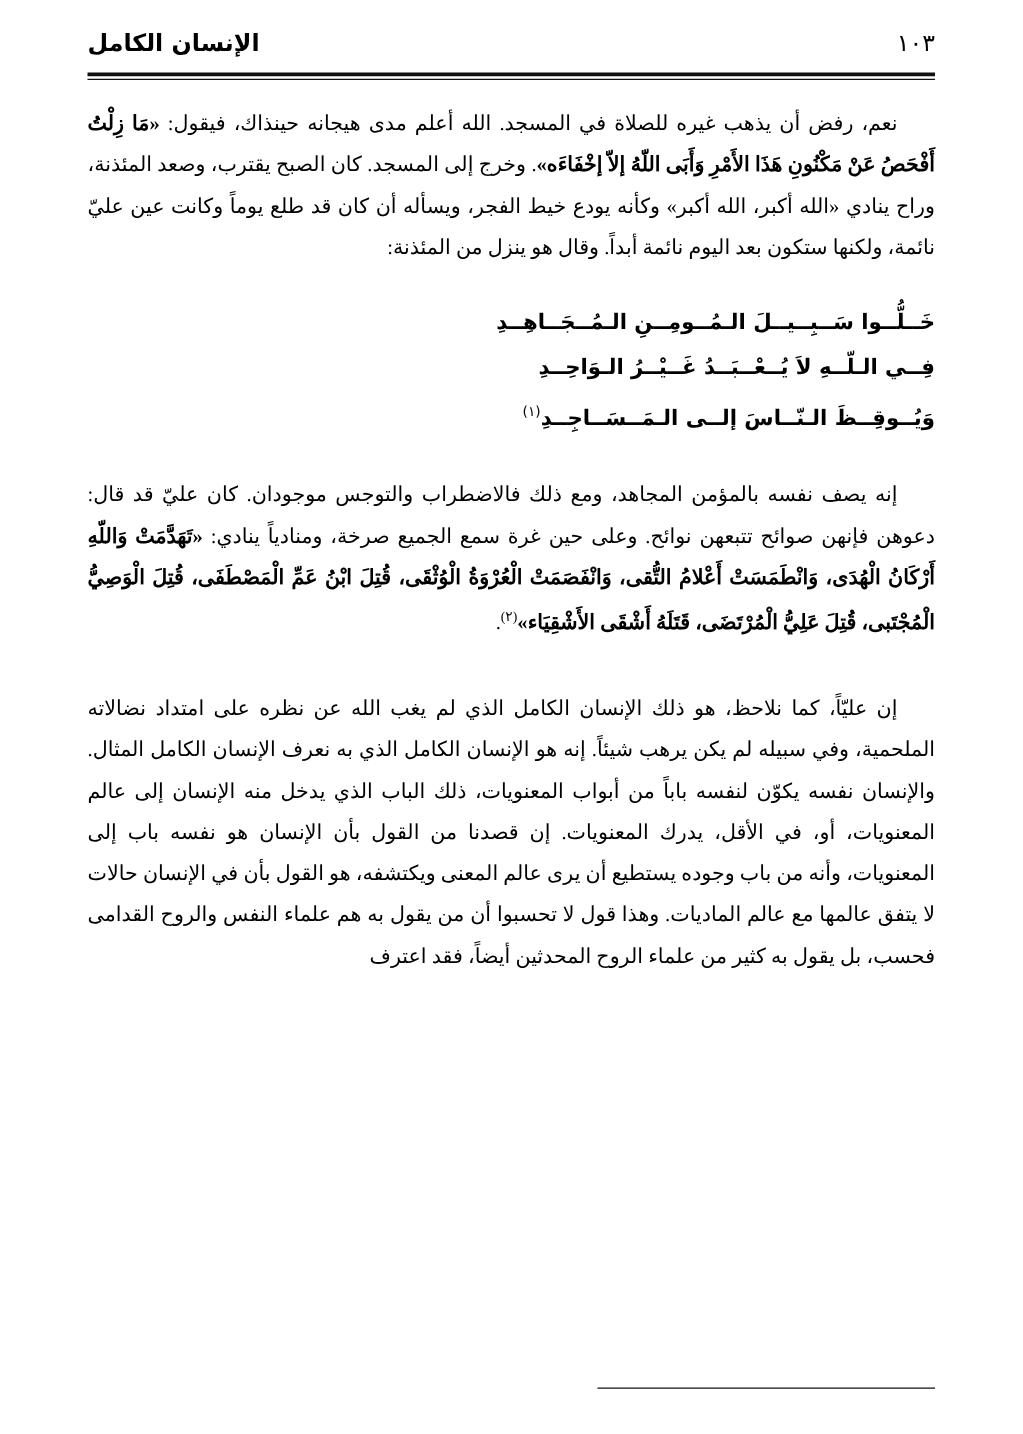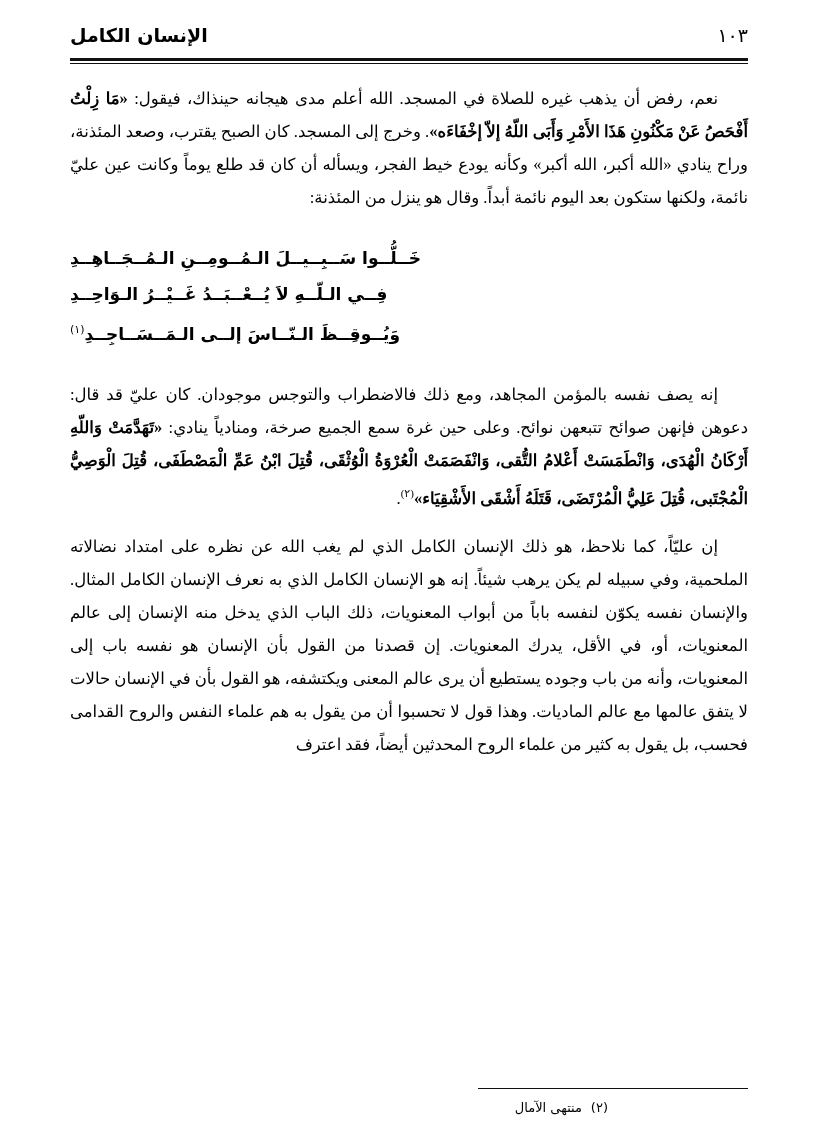--- a/index.html
+++ b/index.html
@@ -66,34 +66,34 @@
   p.para {
     margin: 0 0 0 0;
     font-family: Liberation Serif, serif;
     font-size: 16.5px;
     line-height: 33px;
     text-align: justify;
     text-align-last: right;
     text-indent: 30px;
   }
   p.para.block-gap {
-    margin-top: 16px;
+    margin-top: 36px;
   }
   .q {
     font-weight: bold;
   }
   sup.fn {
     font-size: 11px;
     vertical-align: super;
     font-weight: normal;
   }
   
   .poem {
     margin: 26px 0 26px 0;
-    text-align: left;
+    text-align: right;
   }
   .poem-line {
     font-family: "DejaVu Sans", sans-serif;
     font-weight: bold;
     font-size: 17px;
     line-height: 36px;
     letter-spacing: 3.2px;
     white-space: nowrap;
     direction: rtl;
   }
@@ -154,18 +154,15 @@
     </p>
 
     <p class="para block-gap">
       <span>إن عليّاً، كما نلاحظ، هو ذلك الإنسان الكامل الذي لم يغب الله عن نظره على امتداد نضالاته الملحمية، وفي سبيله لم يكن يرهب شيئاً. إنه هو الإنسان الكامل الذي به نعرف الإنسان الكامل المثال. والإنسان نفسه يكوّن لنفسه باباً من أبواب المعنويات، ذلك الباب الذي يدخل منه الإنسان إلى عالم المعنويات، أو، في الأقل، يدرك المعنويات. إن قصدنا من القول بأن الإنسان هو نفسه باب إلى المعنويات، وأنه من باب وجوده يستطيع أن يرى عالم المعنى ويكتشفه، هو القول بأن في الإنسان حالات لا يتفق عالمها مع عالم الماديات. وهذا قول لا تحسبوا أن من يقول به هم علماء النفس والروح القدامى فحسب، بل يقول به كثير من علماء الروح المحدثين أيضاً، فقد اعترف</span>
     </p>
 
   </div>
 
   <div class="footnotes">
     <div class="footnote-rule"></div>
-    <div class="footnote">
-      <span class="fn-marker">(٢)</span><span>منتهى الآمال</span>
-    </div>
   </div>
 
 </div>
 
 </body></html>

